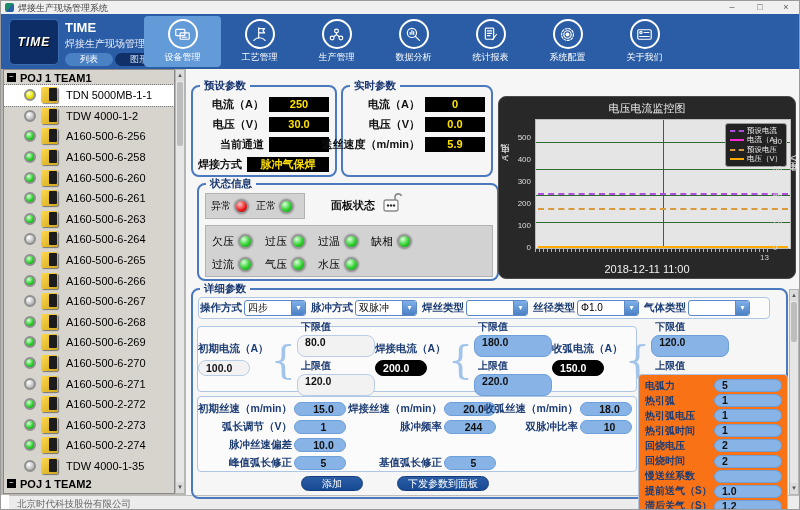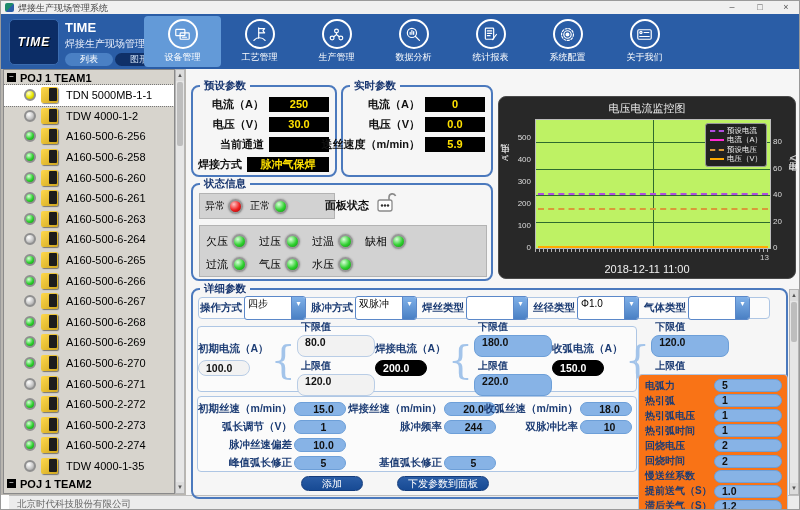--- a/index.html
+++ b/index.html
@@ -52,63 +52,63 @@
   .sbar .thumb{position:absolute;left:1px;width:6px;background:#bdbdbd;border-radius:2px;}
   
   #footerbar{position:absolute;left:8px;top:494px;width:800px;height:20px;background:#ececec;border-top:1px solid #bdbdbd;box-sizing:border-box;}
   #footerbar span{position:absolute;left:8px;top:2px;font-size:9.5px;color:#666;}
   
   #main{position:absolute;left:185px;top:68px;width:615px;height:426px;background:#f6f6f6;}
   .panel{position:absolute;border:2px solid #4b79bd;border-radius:8px;box-sizing:border-box;}
   .panel-title{position:absolute;top:-8px;left:7px;background:#f6f6f6;padding:0 4px;font-size:10.5px;font-weight:bold;color:#17356f;}
   #preset-panel{left:5px;top:16px;width:146px;height:92px;}
   #realtime-panel{left:155px;top:16px;width:152px;height:92px;}
-  #status-panel{left:5px;top:114px;width:302px;height:98px;padding-left:24px;}
+  #status-panel{left:11px;top:114px;width:302px;height:98px;padding-left:24px;}
   #detail-panel{left:5px;top:219px;width:597px;height:211px;}
   .kv-col{position:absolute;left:6px;top:7px;right:6px;}
   .kv-row{display:flex;align-items:center;height:20px;justify-content:flex-end;}
   .kv-label{font-size:11px;font-weight:bold;color:#111;margin-right:5px;white-space:nowrap;}
   .val-box{background:#000;color:#ffe100;font-weight:bold;font-size:11px;height:15px;line-height:15px;text-align:center;width:60px;flex:none;}
   .val-box.wide{width:82px;}
   
-  #alarm-box{position:absolute;left:6px;top:8px;width:136px;height:26px;background:#d2d2d2;border:1px solid #b3b3b3;display:flex;align-items:center;padding-left:5px;box-sizing:border-box;}
+  #alarm-box{position:absolute;left:6px;top:8px;width:100px;height:26px;background:#d2d2d2;border:1px solid #b3b3b3;display:flex;align-items:center;padding-left:5px;box-sizing:border-box;}
   #alarm-box .alabel{font-size:10px;color:#000;margin-right:3px;}
   #alarm-box .led{margin-right:7px;flex:none;}
   #panel-state-label{position:absolute;left:132px;top:13px;font-size:11px;font-weight:bold;color:#111;}
   #lock-ico{position:absolute;left:182px;top:6px;width:24px;height:24px;}
   #ind-box{position:absolute;left:6px;top:40px;width:288px;height:52px;background:#d2d2d2;border:1px solid #b3b3b3;box-sizing:border-box;padding:4px 0 0 6px;}
   .ind-row{display:flex;align-items:center;height:23px;}
   .ind-row .ilabel{font-size:11px;color:#000;margin-right:4px;}
   .ind-row .led{margin-right:12px;flex:none;}
   
   #chart-panel{position:absolute;left:312px;top:27px;width:298px;height:183px;background:#282828;border:1px solid #4a4a4a;border-radius:8px;box-sizing:border-box;}
   #chart-title{position:absolute;top:4px;left:0;width:100%;text-align:center;color:#e9e9e9;font-size:11px;}
   #plot-wrap{position:absolute;left:0;top:20px;width:298px;height:150px;}
-  #plot{position:absolute;left:36px;top:2px;width:234px;height:128px;border:1px solid #bdbdbd;background:#bef264;}
+  #plot{position:absolute;left:36px;top:2px;width:234px;height:128px;border:1px solid #bdbdbd;background:#e5e5e5;padding-left:20px;}
   .gline{position:absolute;left:0;width:100%;height:0;border-top:1px solid #2e6b2e;}
   .vline{position:absolute;left:50%;top:0;height:100%;width:0;border-left:1px solid #2e6b2e;}
   .sline{position:absolute;left:2px;right:2px;height:0;}
   .ytick{position:absolute;font-size:8px;color:#dcdcdc;}
   .ytick.left{left:8px;width:24px;text-align:right;}
   .ytick.right{left:274px;width:20px;text-align:left;}
   .y-axis-label{position:absolute;top:38px;color:#dcdcdc;font-size:9px;writing-mode:vertical-rl;}
   .y-axis-label.left{left:0px;transform:rotate(180deg);}
   .y-axis-label.right{left:287px;}
   #xticks{position:absolute;left:36px;top:131px;width:234px;height:4px;background:repeating-linear-gradient(90deg,#b5b5b5 0 1px,transparent 1px 4px);}
   #x-tick-label{position:absolute;left:36px;top:136px;width:234px;text-align:right;font-size:8px;color:#cfcfcf;}
   #chart-date{position:absolute;bottom:3px;left:0;width:100%;text-align:center;color:#f0f0f0;font-size:11px;}
   #legend{position:absolute;top:3px;right:3px;background:#222;border:1px solid #999;border-radius:3px;padding:2px 4px;}
   .lg-row{display:flex;align-items:center;height:9.5px;}
   .lg-line{width:14px;height:0;margin-right:3px;flex:none;}
   .lg-text{font-size:7.5px;color:#eee;white-space:nowrap;}
   
   #dropdown-row{position:absolute;left:5px;top:7px;right:16px;height:22px;border:1px solid #aec6e4;border-radius:4px;display:flex;align-items:center;padding-left:1px;box-sizing:border-box;background:#fbfbfb;}
   .dd-wrap{display:flex;align-items:center;margin-right:5px;}
   .dd-label{font-size:10.5px;font-weight:bold;color:#1c3c74;margin-right:2px;white-space:nowrap;}
-  .dd-select{display:flex;width:62px;height:24px;background:#fff;border:1px solid #5b88c9;border-radius:3px;cursor:pointer;box-sizing:border-box;}
+  .dd-select{display:flex;width:62px;height:16px;background:#fff;border:1px solid #5b88c9;border-radius:3px;cursor:pointer;box-sizing:border-box;}
   .dd-value{flex:1;font-size:10px;line-height:14px;padding-left:3px;color:#000;overflow:hidden;white-space:nowrap;}
   .dd-btn{width:13px;background:linear-gradient(#7fb0e8,#4a80c4);color:#fff;font-size:8px;line-height:14px;text-align:center;border-left:1px solid #5b88c9;border-radius:0 2px 2px 0;}
   #current-groups{position:absolute;left:4px;top:36px;width:440px;height:66px;border:1px solid #aec6e4;border-radius:4px;background:#fbfbfb;display:flex;box-sizing:border-box;}
   .cgroup{flex:1;display:flex;align-items:center;justify-content:center;}
   .cg-left{display:flex;flex-direction:column;align-items:flex-start;margin-right:1px;}
   .cg-label{font-size:10.5px;font-weight:bold;color:#1c3c74;margin-bottom:4px;white-space:nowrap;}
   .brace{font-family:"DejaVu Serif",serif;font-size:40px;color:#a3c4ea;line-height:58px;margin:0 1px;}
   .cg-right{display:flex;flex-direction:column;}
   .cg-sublabel{font-size:10px;font-weight:bold;color:#1c3c74;margin:0 0 1px 4px;}
   .pill{background:#87b3e6;border:1px solid #6d9fd8;border-radius:8px;font-size:10.5px;font-weight:bold;color:#111;padding-left:7px;box-sizing:border-box;cursor:text;white-space:nowrap;}

